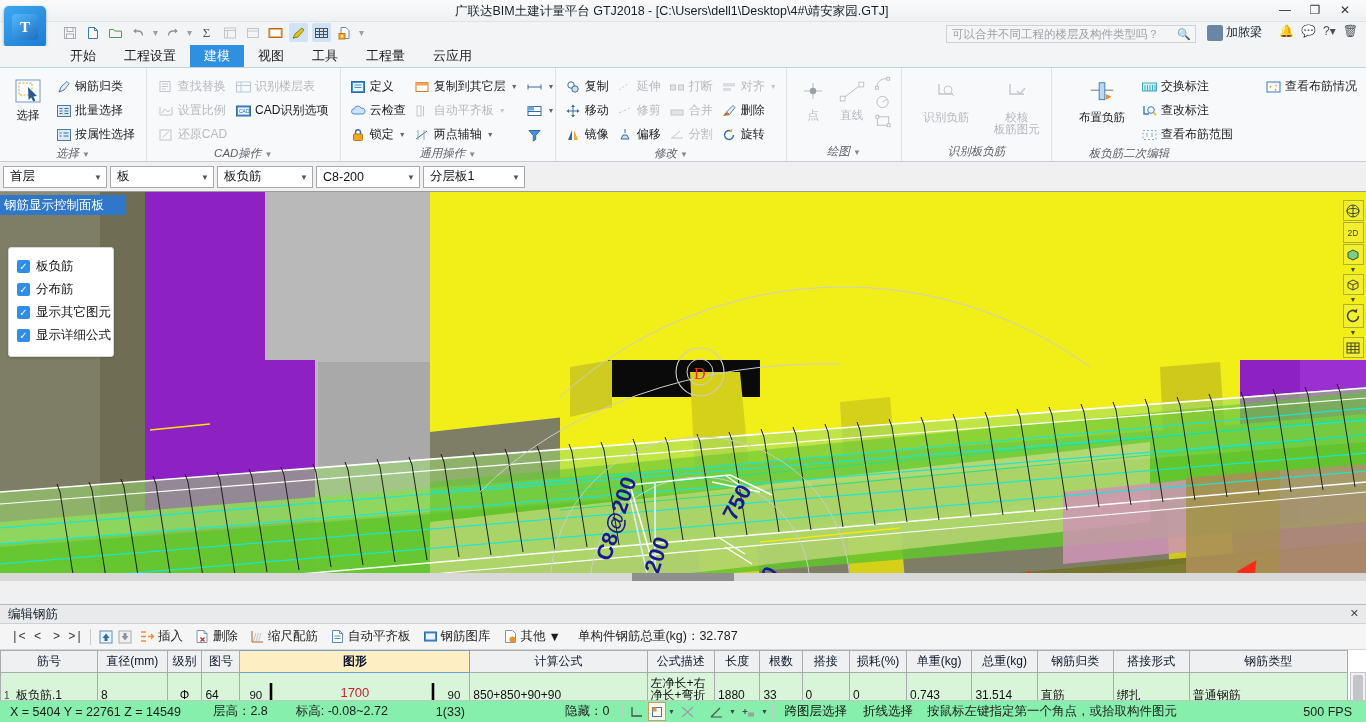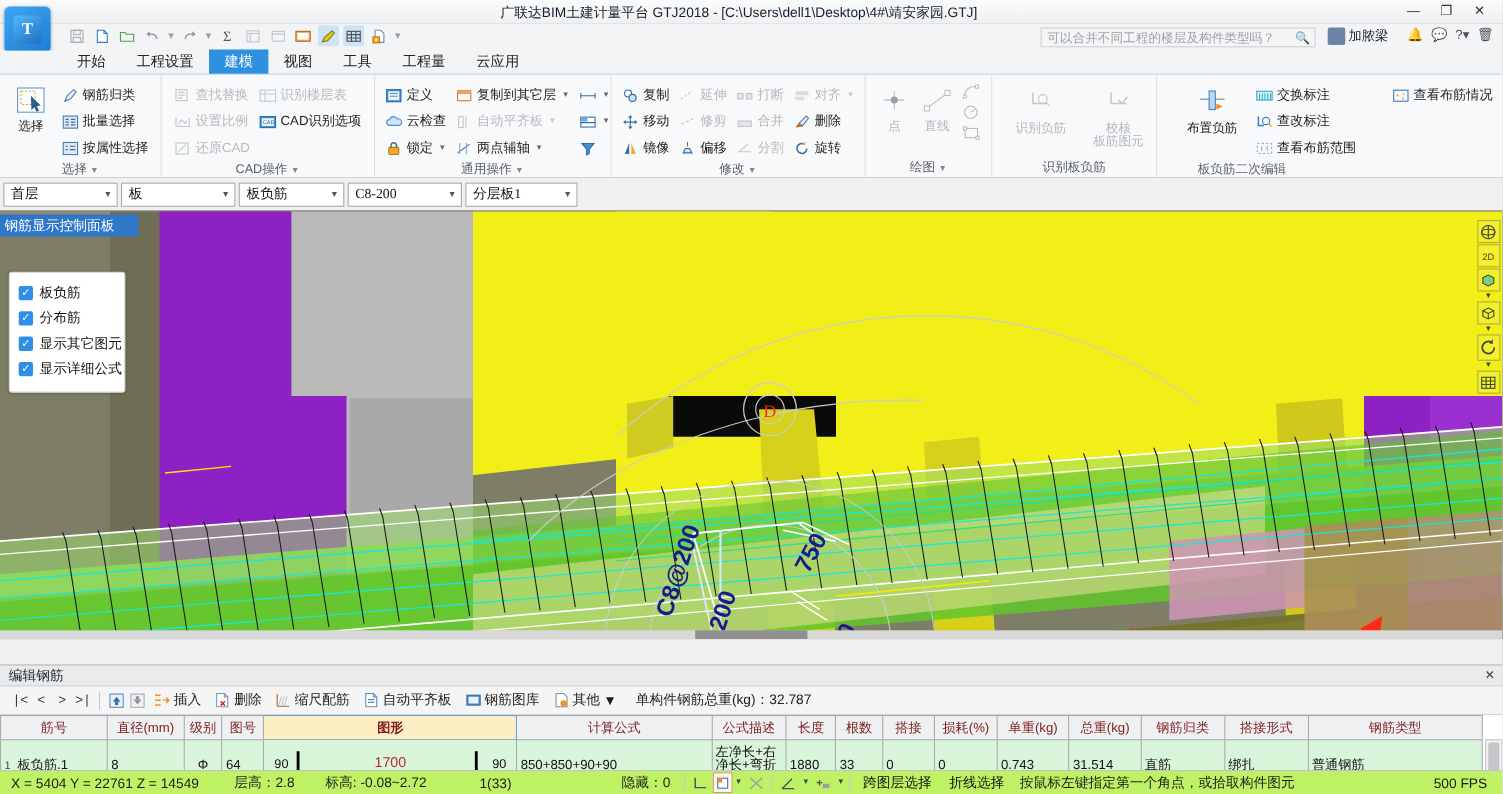--- a/index.html
+++ b/index.html
@@ -73,20 +73,21 @@
     position: relative; height: 94px; background:#f8f9fa;
     border-bottom: 1px solid #c9ccd1;
     display:flex; align-items:stretch;
   }
   .rgroup { position:relative; display:flex; flex-direction:column; padding: 3px 5px 0 5px; }
   .rgroup + .rgroup { border-left: 1px solid #dfe1e4; }
   .rgroup-body { display:flex; flex:1; align-items:flex-start; gap:2px; }
   .rgroup-title {
     text-align:center; font-size:11.5px; color:#5a5f65; padding-bottom:2px;
     white-space:nowrap;
+    font-style:italic;
   }
   .rgroup-title .car { font-size:8px; color:#888; margin-left:3px; }
 
   .bigbtn {
     display:flex; flex-direction:column; align-items:center; justify-content:flex-start;
     width: 46px; padding-top:2px; cursor:default;
   }
   .bigbtn .bi { width:30px; height:30px; display:flex; align-items:center; justify-content:center; }
   .bigbtn .bl { font-size:11.5px; color:#222; margin-top:2px; text-align:center; line-height:12px; }
   .bigbtn.dim .bl { color:#b4b8bd; }
@@ -104,21 +105,21 @@
   
   .selbar {
     position:relative; height:30px; background:#f0f0f0;
     display:flex; align-items:center; padding-left:3px; gap:3px;
     border-bottom:1px solid #9a9a9a;
   }
   .combo {
     position:relative; height:22px; background:#fff; border:1px solid #a7a9ac;
     display:flex; align-items:center; padding:0 18px 0 6px; font-size:12.5px; color:#111;
   }
-  .combo .cv { white-space:nowrap; overflow:hidden;font-family:Liberation Serif, serif; }
+  .combo .cv { white-space:nowrap; overflow:hidden; }
   .combo .cdn {
     position:absolute; right:4px; top:50%; transform:translateY(-50%);
     font-size:8px; color:#555;
   }
 
   
   .viewport {
     position:relative; width:1366px; height:389px; overflow:hidden;
     background:#7f7f72;
   }
@@ -189,21 +190,21 @@
     font-size:12.5px; color:#1d1d1d; white-space:nowrap;
   }
   .tbbtn .ti { width:15px; height:15px; display:flex; align-items:center; justify-content:center; }
   .tbtotal { margin-left:10px; font-size:12.5px; color:#1d1d1d; white-space:nowrap; }
 
   
   .tblwrap { position:relative; width:1366px; height:66px; background:#fff; overflow:hidden; }
   table.rebar { border-collapse:collapse; width:1348px; table-layout:fixed; }
   table.rebar th {
     background:#eef0f1; border:1px solid #a9abae; font-weight:normal;
-    font-size:12px; color:#7f1d1d; height:22px; padding:0 2px; text-align:center;
+    font-size:12px; color:#0f172a; height:22px; padding:0 2px; text-align:center;
   }
   table.rebar th.hl { background:#fdeec4; border:1px solid #6fa3cf; font-weight:bold; }
   table.rebar td {
     background:#d9f5d9; border:1px solid #a9abae; font-size:12px; color:#111;
     height:44px; padding:1px 3px; vertical-align:middle;
   }
   table.rebar td.ctr { text-align:center; }
   td.shape { background:#d9f5d9; position:relative; padding:0; }
   .shapebox { position:relative; width:100%; height:42px; }
   .sh-num {
@@ -216,21 +217,21 @@
   .tbl-scroll {
     position:absolute; right:0; top:22px; width:16px; height:44px;
     background:#f0f0f0; border:1px solid #c6c8cb;
   }
   .tbl-scroll .sth { position:absolute; left:2px; top:2px; width:10px; height:26px; background:#c3c5c8; border-radius:2px; }
   .wrapcell { font-size:11px; line-height:12px; }
 
   
   .statusbar {
     position:absolute; left:0; bottom:0; width:1366px; height:22px;
-    background:#bef264; border-top:1px solid #c2c4c7;
+    background:#86efac; border-top:1px solid #c2c4c7;
     display:flex; align-items:center; font-size:12.5px; color:#1d1d1d;
   }
   .sb-item { padding:0 10px; white-space:nowrap; }
   .sb-icbtn {
     width:22px; height:19px; display:flex; align-items:center; justify-content:center;
     color:#444; font-size:11px;
   }
   .sb-div { width:1px; height:15px; background:#c7c9cc; margin:0 3px; }
   .sb-btn {
     padding:1px 7px; font-size:12.5px; color:#111; height:19px;

